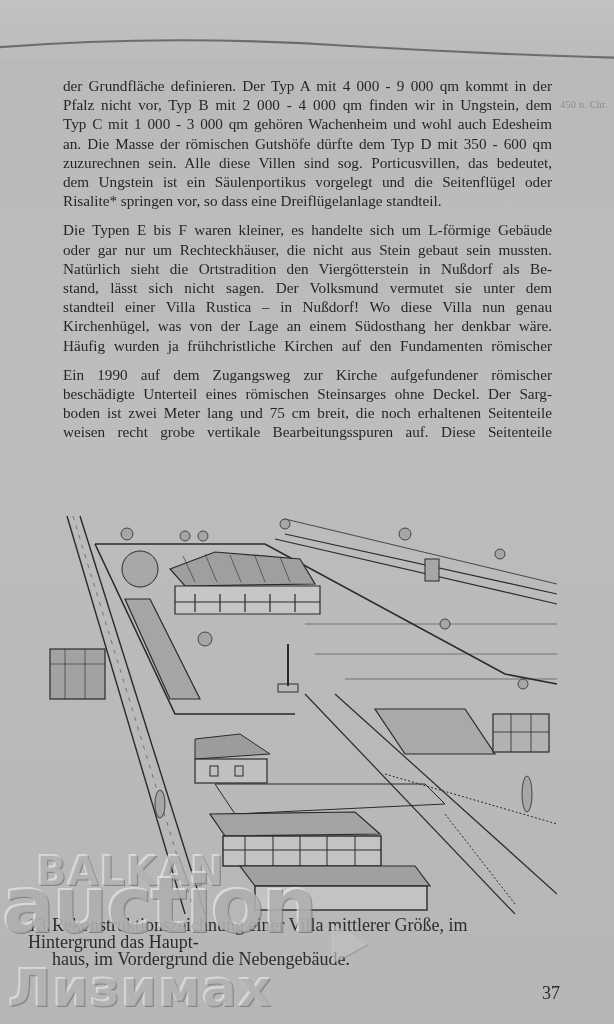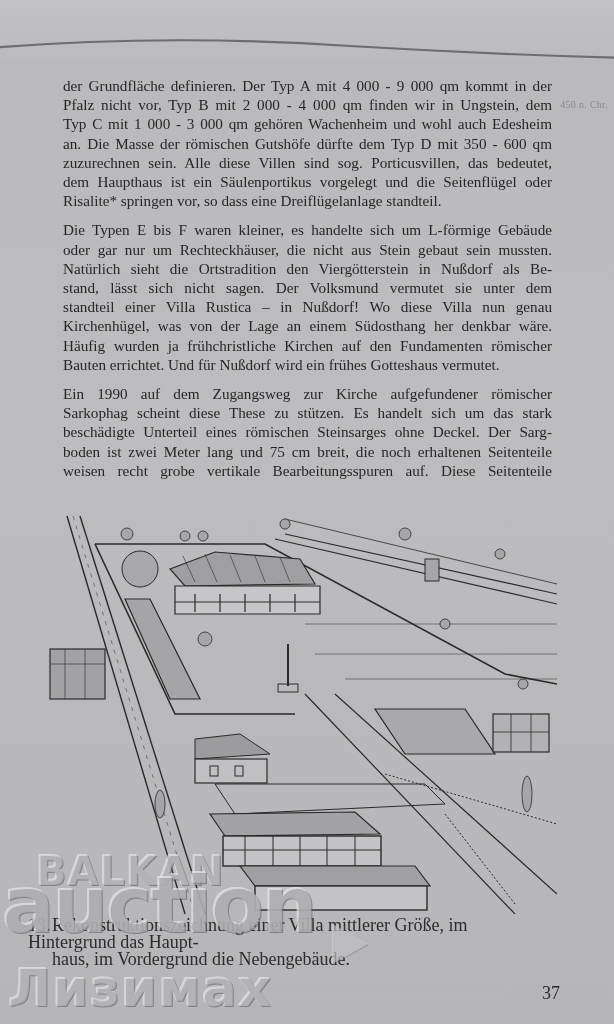--- a/index.html
+++ b/index.html
@@ -66,36 +66,34 @@
 
 <div class="running-head">450 n. Chr.</div>
 
 <div class="text-block">
   <div class="para">
     <span class="line">der Grundfläche definieren. Der Typ A mit 4 000 - 9 000 qm kommt in der</span>
     <span class="line">Pfalz nicht vor, Typ B mit 2 000 - 4 000 qm finden wir in Ungstein, dem</span>
     <span class="line">Typ C mit 1 000 - 3 000 qm gehören Wachenheim und wohl auch Edesheim</span>
     <span class="line">an. Die Masse der römischen Gutshöfe dürfte dem Typ D mit 350 - 600 qm</span>
     <span class="line">zuzurechnen sein. Alle diese Villen sind sog. Porticusvillen, das bedeutet,</span>
-    <span class="line">dem Haupthaus ist ein Säulenportikus vorgelegt und die Seitenflügel oder</span>
+    <span class="line">dem Ungstein ist ein Säulenportikus vorgelegt und die Seitenflügel oder</span>
     <span class="line last">Risalite* springen vor, so dass eine Dreiflügelanlage standteil.</span>
   </div>
   <div class="para">
     <span class="line">Die Typen E bis F waren kleiner, es handelte sich um L-förmige Gebäude</span>
     <span class="line">oder gar nur um Rechteckhäuser, die nicht aus Stein gebaut sein mussten.</span>
     <span class="line">Natürlich sieht die Ortstradition den Viergötterstein in Nußdorf als Be-</span>
     <span class="line">stand, lässt sich nicht sagen. Der Volksmund vermutet sie unter dem</span>
     <span class="line">standteil einer Villa Rustica – in Nußdorf! Wo diese Villa nun genau</span>
     <span class="line">Kirchenhügel, was von der Lage an einem Südosthang her denkbar wäre.</span>
     <span class="line">Häufig wurden ja frühchristliche Kirchen auf den Fundamenten römischer</span>
-    <span class="line last">Bauten errichtet. Und für Nußdorf wird ein frühes Gotteshaus vermutet.</span>
   </div>
   <div class="para">
     <span class="line">Ein 1990 auf dem Zugangsweg zur Kirche aufgefundener römischer</span>
-    <span class="line">Sarkophag scheint diese These zu stützen. Es handelt sich um das stark</span>
     <span class="line">beschädigte Unterteil eines römischen Steinsarges ohne Deckel. Der Sarg-</span>
     <span class="line">boden ist zwei Meter lang und 75 cm breit, die noch erhaltenen Seitenteile</span>
     <span class="line">weisen recht grobe vertikale Bearbeitungsspuren auf. Diese Seitenteile</span>
   </div>
 </div>
 
 <div class="figure">
   <svg viewBox="0 0 512 400" fill="none" stroke="#2a2a2a" stroke-width="1">
 
     <path d="M22,2 L140,400" stroke-width="1.4"></path>

